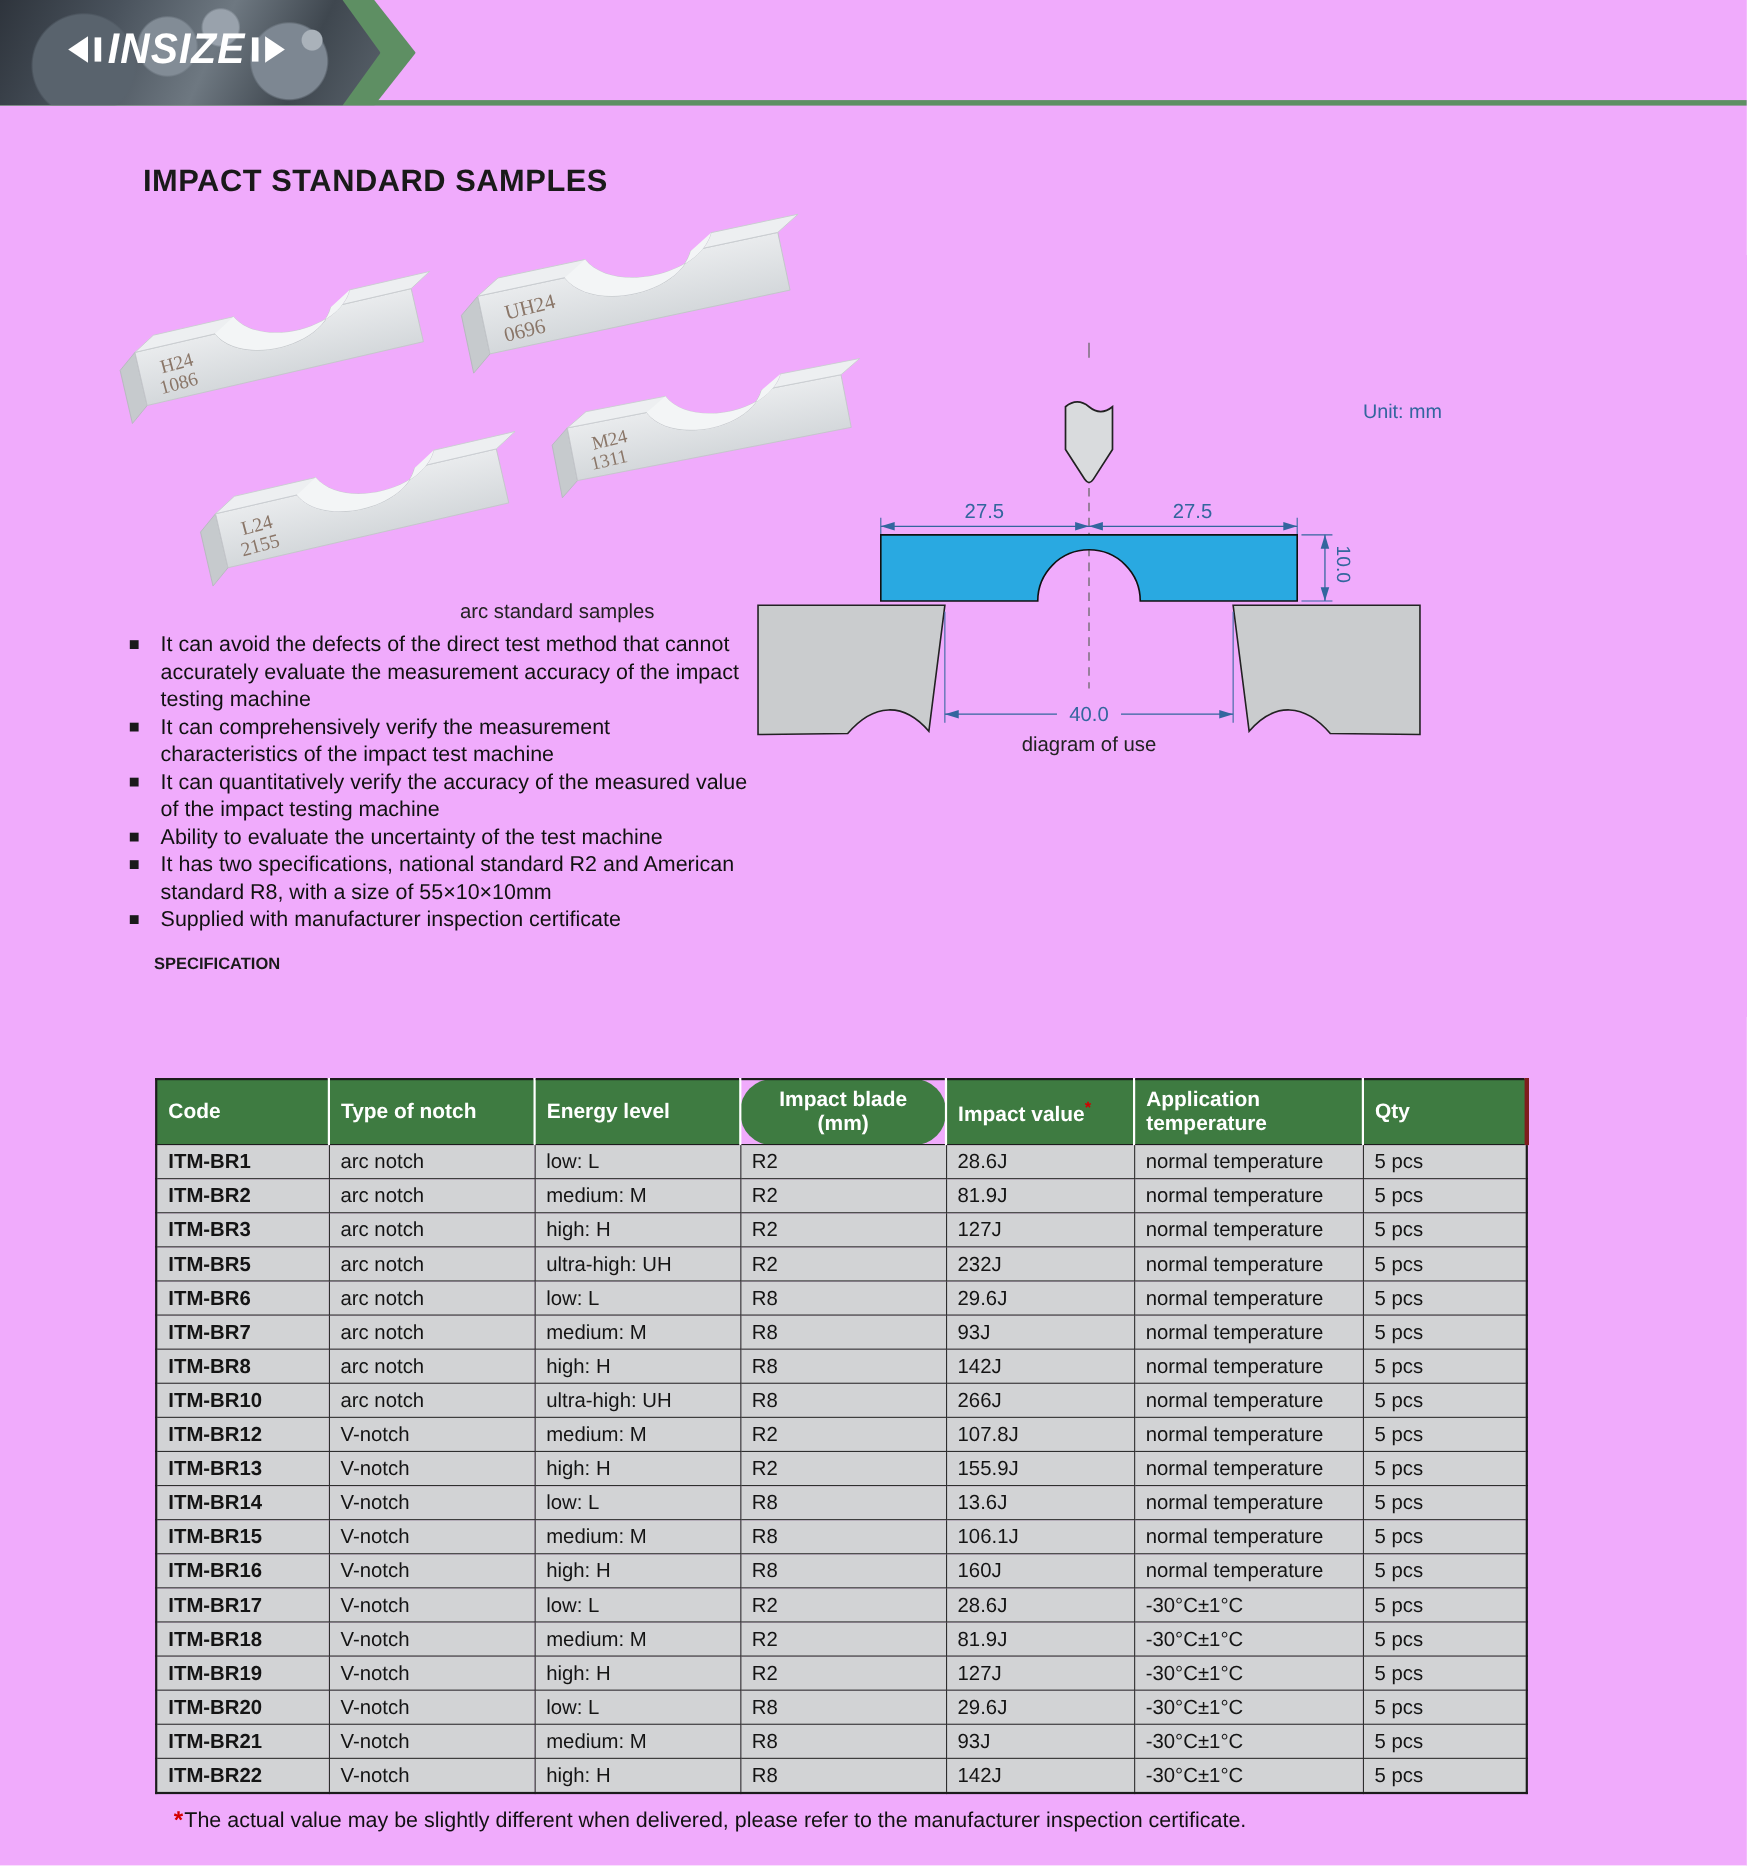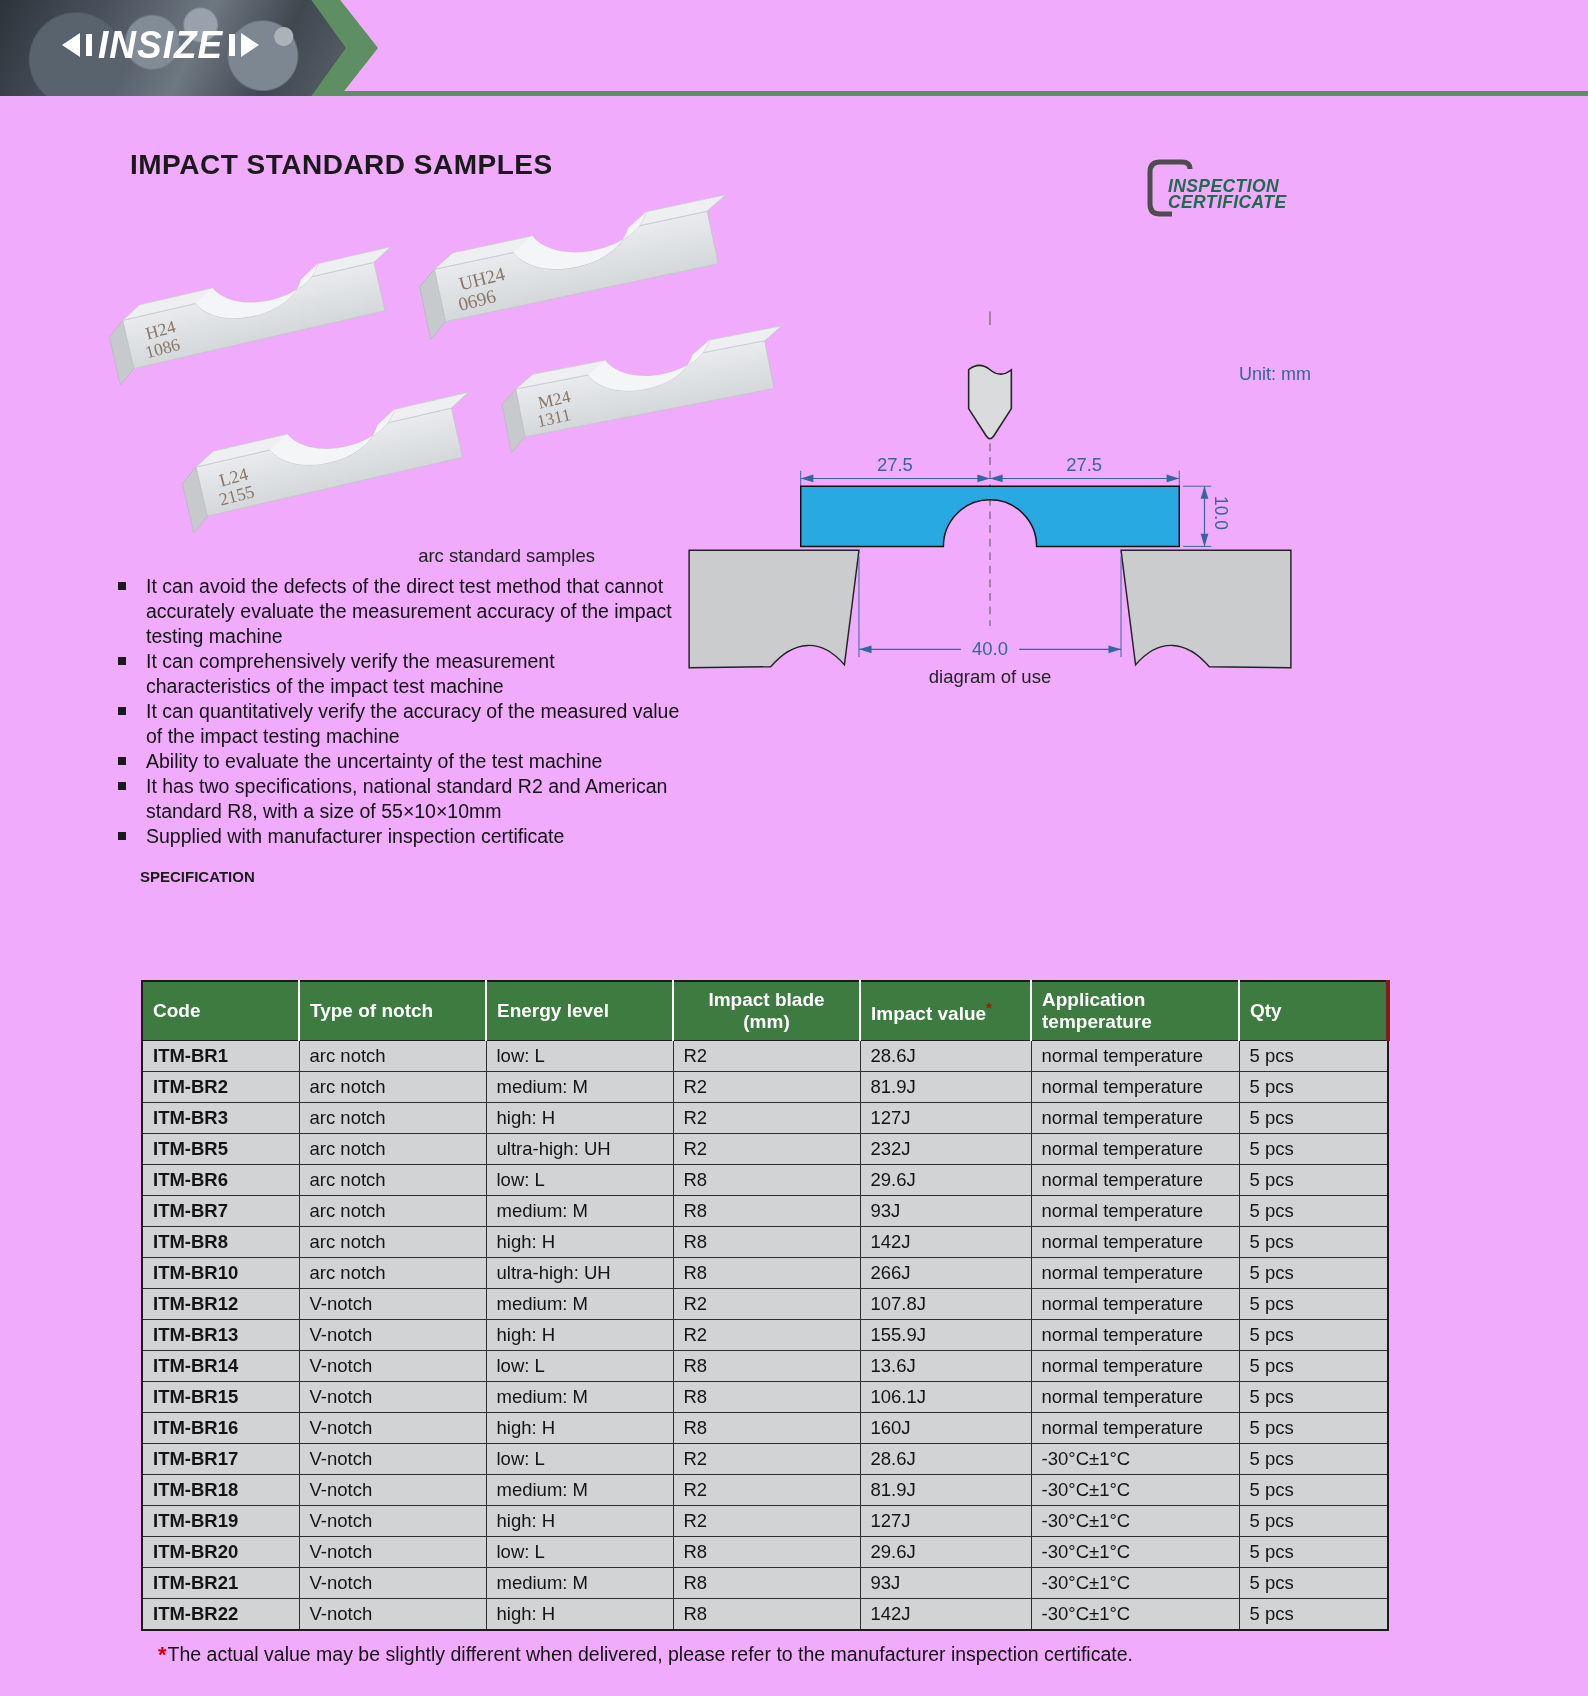--- a/index.html
+++ b/index.html
@@ -50,21 +50,21 @@
   .features li .sq{position:absolute;left:6px;top:8px;width:8px;height:8px;background:#1a1a1a;}
 
   
   .spec-heading{position:absolute;left:140px;top:868px;font-size:15px;font-weight:bold;}
   .spec-table{position:absolute;left:141px;top:980px;border-collapse:collapse;table-layout:fixed;
         width:1246px;font-size:18.5px;}
   .spec-table th{background:#3e7b41;color:#fff;font-weight:bold;text-align:left;
         padding:6px 10px;border-right:2px solid #fff;border-bottom:1.5px solid #1c1c1c;
         height:46px;vertical-align:middle;font-size:19px;line-height:22px;}
   .spec-table th:last-child{border-right:4px solid #7f1d1d;}
-  .spec-table th.center{text-align:center;}
+  .spec-table th.center{text-align:center;border-radius:29px;}
   .spec-table td{background:#d2d3d5;border:1.2px solid #2e2e2e;padding:2px 10px;height:26px;
         vertical-align:middle;color:#141414;}
   .spec-table td:first-child{font-weight:bold;}
   .spec-table{border:2px solid #1c1c1c;}
   .red-sup{color:#d40000;font-size:15px;vertical-align:super;font-weight:bold;}
 
   .footnote{position:absolute;left:126px;top:1642px;font-size:19.5px;color:#111;margin-left:32px;}
   .footnote .ast{color:#d40000;font-weight:bold;font-size:22px;vertical-align:-1px;margin-right:1px;}
 
   svg text{font-family:"Liberation Sans",sans-serif;}
@@ -90,29 +90,20 @@
     <div class="logo">
       <span class="tri-l"></span>
       <span class="bar"></span>
       <span class="logo-text">INSIZE</span>
       <span class="bar"></span>
       <span class="tri-r"></span>
     </div>
   </div>
 
   <h1 class="title">IMPACT STANDARD SAMPLES</h1>
-  <div class="badge">
-    <svg width="48" height="60" viewBox="0 0 48 60">
-      <path d="M44,11 Q44,4 36,4 L14,4 Q4,4 4,14 L4,46 Q4,56 14,56 L26,56" fill="none" stroke="#4d4d4d" stroke-width="5"></path>
-    </svg>
-    <div class="badge-text">
-      <div>INSPECTION</div>
-      <div>CERTIFICATE</div>
-    </div>
-  </div>
 
   <div class="block" style="left:415px;top:226px;width:330px;transform:rotate(-12deg);">
     <svg viewBox="0 0 400 125" width="330">
       <path d="M30,16 L8,33 L8,98 L30,81 Z" fill="#c6cacd" stroke="#b5b9bd" stroke-width="1"></path>
       <path d="M30,16 L128,16 C150,60 248,60 270,16 L368,16 L368,81 L30,81 Z" fill="url(#blockGrad)" stroke="#c2c6c9" stroke-width="1"></path>
       <path d="M30,16 L56,1 L154,1 C176,45 274,45 296,1 L394,1 L368,16 L270,16 C248,60 150,60 128,16 Z" fill="#edeff1" stroke="#c9cdd0" stroke-width="1"></path>
       <path d="M128,16 C150,60 248,60 270,16 L296,1 C274,45 176,45 154,1 Z" fill="#f3f5f6"></path>
       <text class="engrave" x="56" y="48" font-size="23" fill="#8a7668" transform="rotate(-2 56 48)">UH24</text>
       <text class="engrave" x="50" y="72" font-size="23" fill="#8a7668" transform="rotate(-2 50 72)">0696</text>
     </svg>

